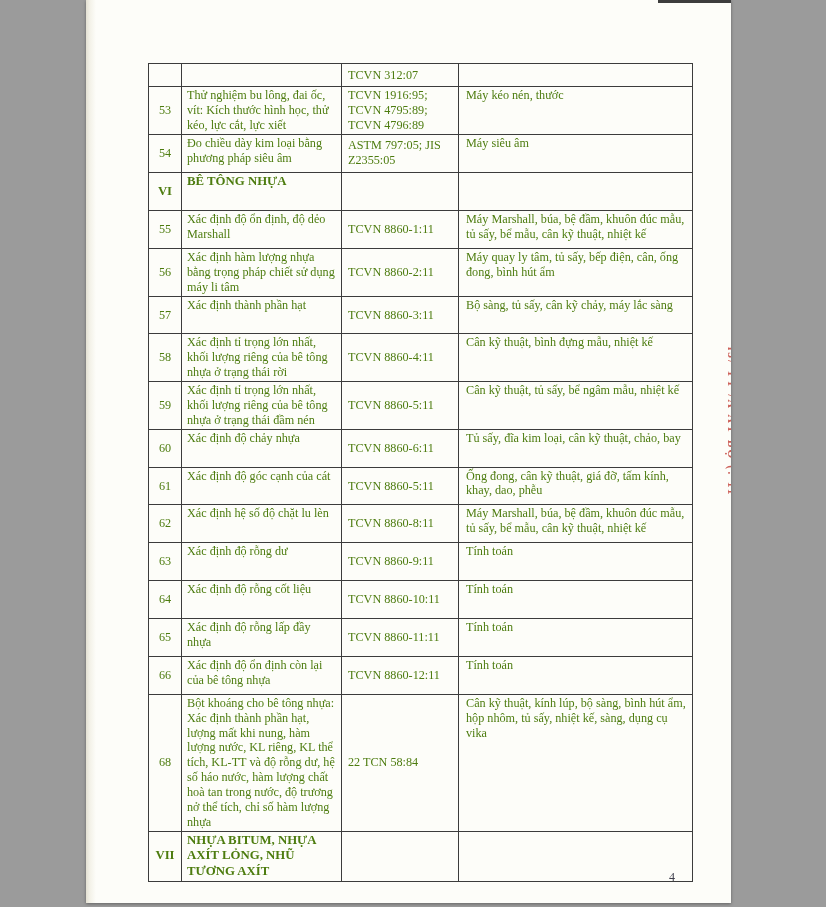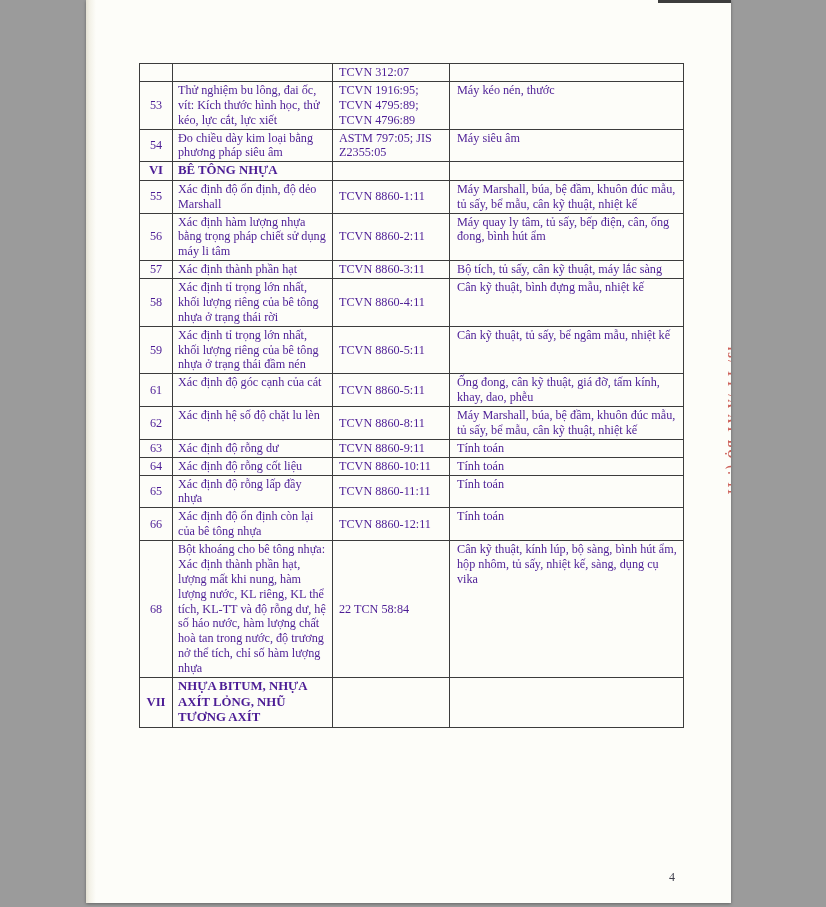--- a/index.html
+++ b/index.html
@@ -37,39 +37,39 @@
   .scan-top-line {
     position: absolute;
     left: 572px;
     top: 0;
     width: 73px;
     height: 3px;
     background: #3d3d3d;
   }
   table.test-table {
     position: absolute;
-    left: 53px;
+    left: 62px;
     top: 63px;
     width: 544px;
     border-collapse: collapse;
     table-layout: fixed;
     font-size: 12.2px;
     line-height: 1.22;
-    color: #4c1d95;
+    color: #4d7c0f;
   }
   table.test-table td {
     border: 1px solid #3c3c3c;
     padding: 1px 5px;
     vertical-align: top;
     overflow: hidden;
   }
   table.test-table td.no {
     text-align: center;
     vertical-align: middle;
-    padding: 1px 2px;
+    padding: 11px 2px;
   }
   table.test-table td.standard {
     vertical-align: middle;
     white-space: pre-line;
     padding-left: 6px;
   }
   table.test-table td.equipment {
     padding-left: 7px;
   }
   table.test-table tr.section td.no,
@@ -151,33 +151,39 @@
           <tr>
             <td class="no">56</td>
             <td class="name">Xác định hàm lượng nhựa bằng trọng pháp chiết sử dụng máy li tâm</td>
             <td class="standard">TCVN 8860-2:11</td>
             <td class="equipment">Máy quay ly tâm, tủ sấy, bếp điện, cân, ống đong, bình hút ẩm</td>
           </tr>
           <tr>
             <td class="no">57</td>
             <td class="name">Xác định thành phần hạt</td>
             <td class="standard">TCVN 8860-3:11</td>
-            <td class="equipment">Bộ tích, tủ sấy, cân kỹ thuật, máy lắc sàng</td>
+            <td class="equipment">Bộ sàng, tủ sấy, cân kỹ chảy, máy lắc sàng</td>
           </tr>
           <tr>
             <td class="no">58</td>
             <td class="name">Xác định tỉ trọng lớn nhất, khối lượng riêng của bê tông nhựa ở trạng thái rời</td>
             <td class="standard">TCVN 8860-4:11</td>
             <td class="equipment">Cân kỹ thuật, bình đựng mẫu, nhiệt kế</td>
           </tr>
           <tr>
             <td class="no">59</td>
             <td class="name">Xác định tỉ trọng lớn nhất, khối lượng riêng của bê tông nhựa ở trạng thái đầm nén</td>
             <td class="standard">TCVN 8860-5:11</td>
             <td class="equipment">Cân kỹ thuật, tủ sấy, bể ngâm mẫu, nhiệt kế</td>
+          </tr>
+          <tr>
+            <td class="no">60</td>
+            <td class="name">Xác định độ chảy nhựa</td>
+            <td class="standard">TCVN 8860-6:11</td>
+            <td class="equipment">Tủ sấy, đĩa kim loại, cân kỹ thuật, chảo, bay</td>
           </tr>
           <tr>
             <td class="no">61</td>
             <td class="name">Xác định độ góc cạnh của cát</td>
             <td class="standard">TCVN 8860-5:11</td>
             <td class="equipment">Ống đong, cân kỹ thuật, giá đỡ, tấm kính, khay, dao, phễu</td>
           </tr>
           <tr>
             <td class="no">62</td>
             <td class="name">Xác định hệ số độ chặt lu lèn</td>

